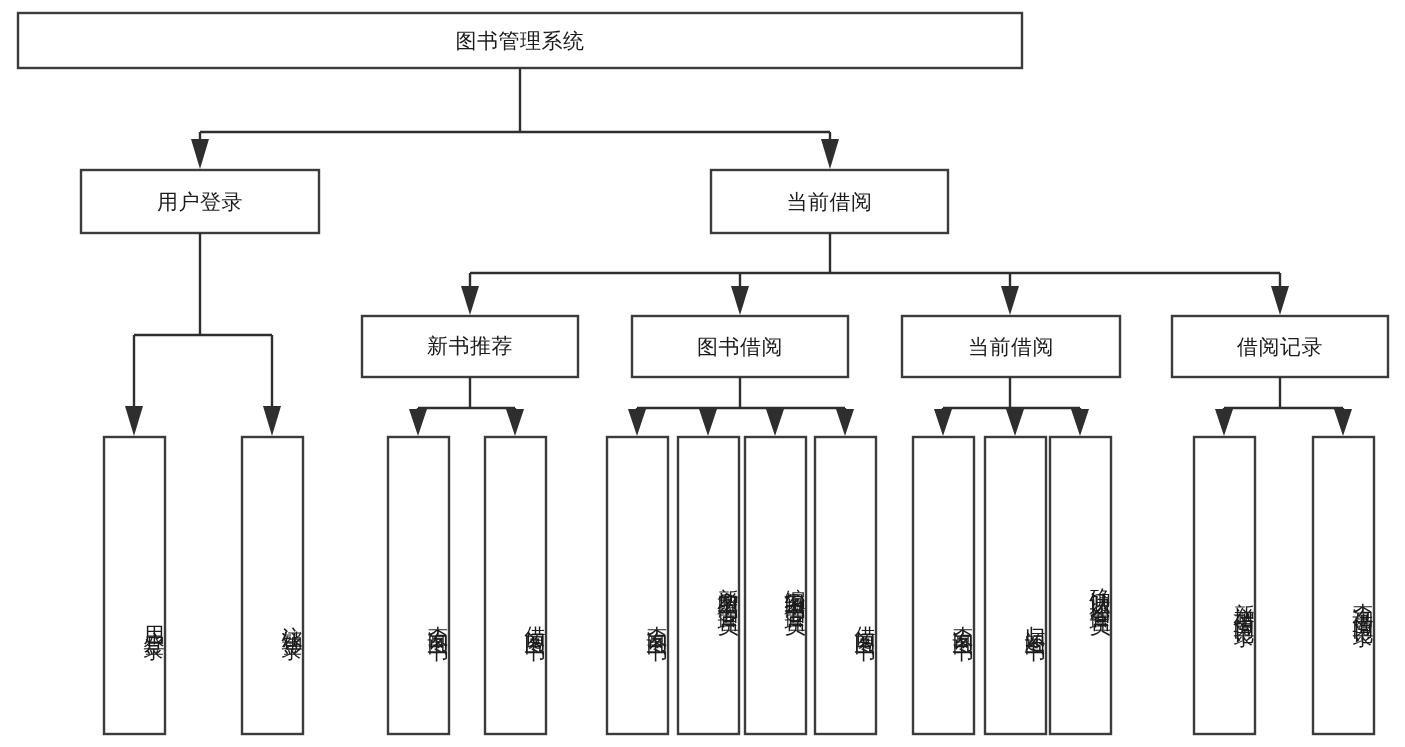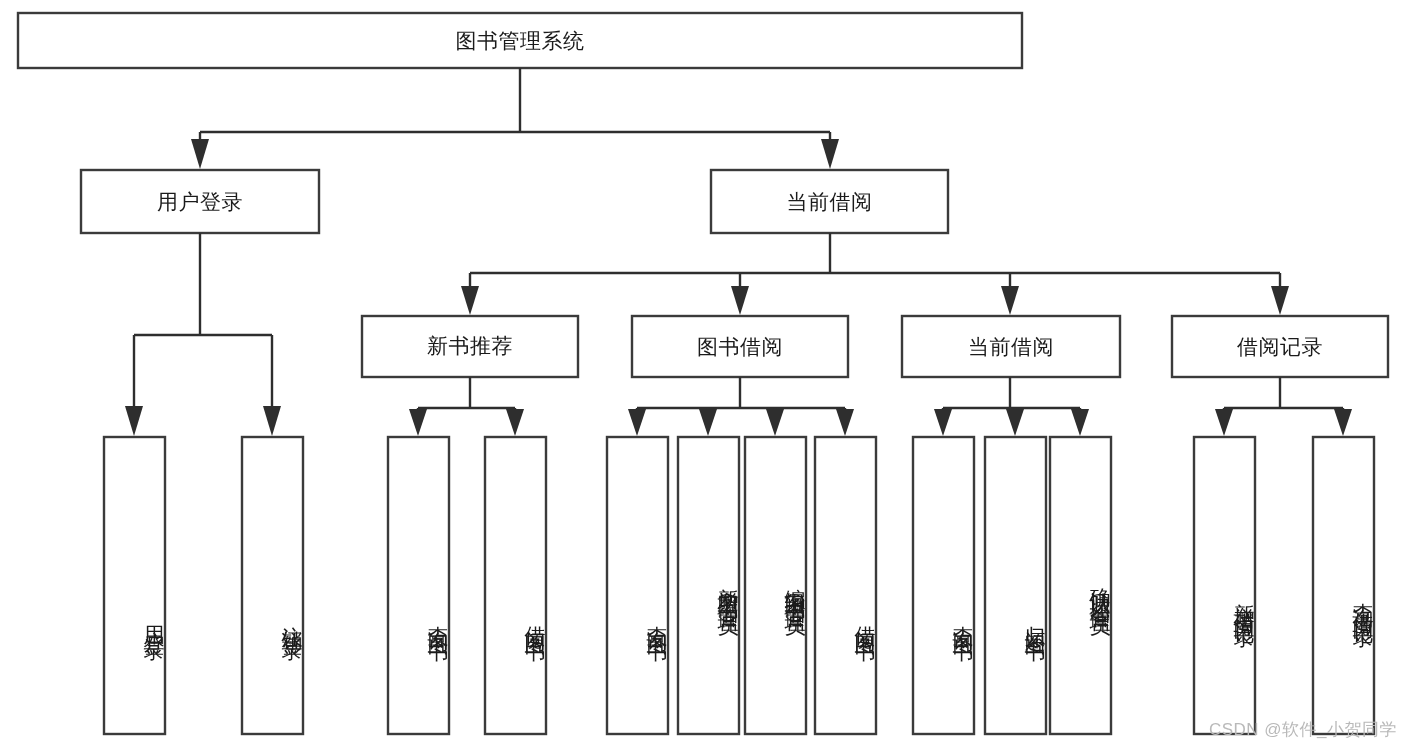--- a/index.html
+++ b/index.html
@@ -206,15 +206,14 @@
   <div class="node-label vertical" style="left:607px; top:437px; width:61px; height:297px; padding-top:66px;">查询图书</div>
   <div class="node-label vertical tall-text" style="left:678px; top:437px; width:61px; height:297px; padding-top:6px;">新增图书（管理员）</div>
   <div class="node-label vertical tall-text" style="left:745px; top:437px; width:61px; height:297px; padding-top:6px;">编辑图书（管理员）</div>
   <div class="node-label vertical" style="left:815px; top:437px; width:61px; height:297px; padding-top:66px;">借阅图书</div>
   <div class="node-label vertical" style="left:913px; top:437px; width:61px; height:297px; padding-top:66px;">查询图书</div>
   <div class="node-label vertical" style="left:985px; top:437px; width:61px; height:297px; padding-top:66px;">归还图书</div>
   <div class="node-label vertical tall-text" style="left:1050px; top:437px; width:61px; height:297px; padding-top:6px;">确认归还（管理员）</div>
   <div class="node-label vertical" style="left:1194px; top:437px; width:61px; height:297px; padding-top:30px;">新增借阅记录</div>
   <div class="node-label vertical" style="left:1313px; top:437px; width:61px; height:297px; padding-top:30px;">查询借阅记录</div>
 
-  <div id="watermark">CSDN @软件_小贺同学</div>
 
 </div>
 
 </body></html>

